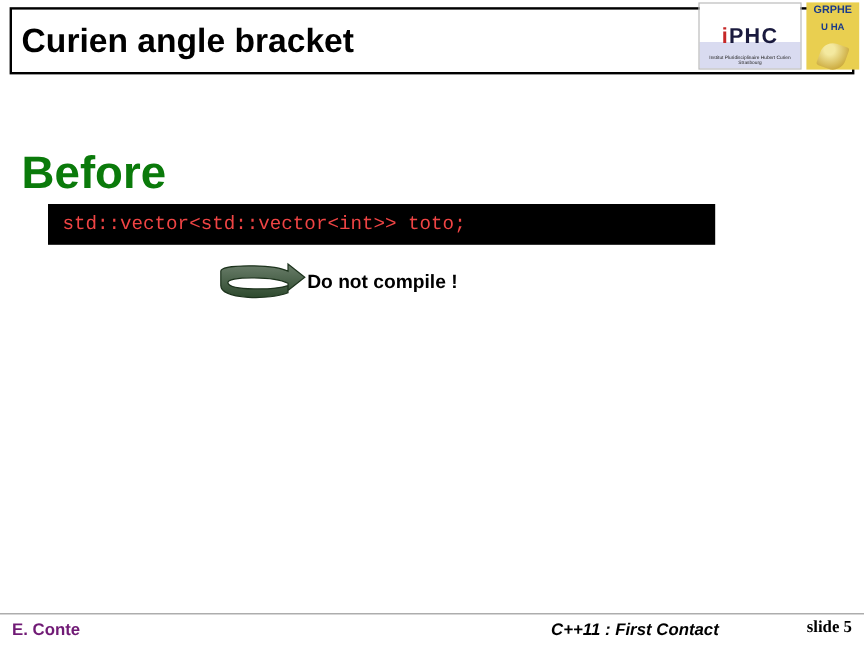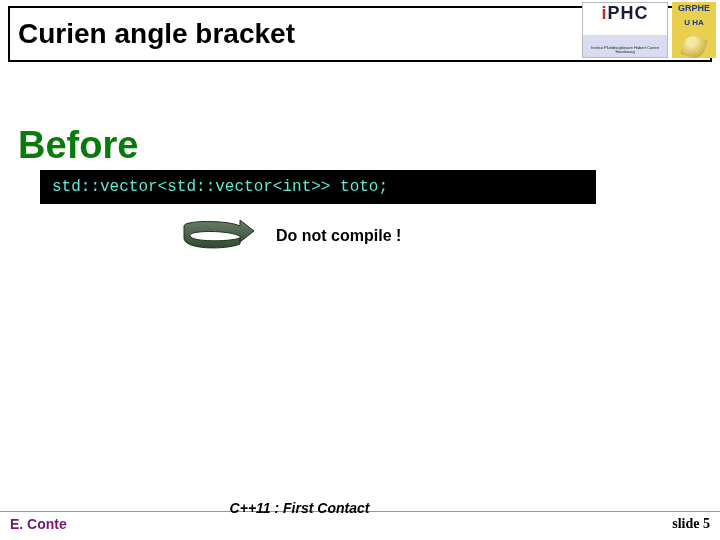--- a/index.html
+++ b/index.html
@@ -30,21 +30,21 @@
     align-items: center;
     z-index: 2;
   }
   .logo-iphc {
     width: 86px; height: 56px;
     background: linear-gradient(#fff 60%, #d9dbf0 60%);
     border: 1px solid #bbb;
     display: flex;
     flex-direction: column;
     align-items: center;
-    justify-content: flex-start;
+    justify-content: center;
     font-size: 18px;
     font-weight: 900;
     font-family: Arial, sans-serif;
     color: #1a1a3e;
     letter-spacing: 1px;
     position: relative;
   }
   .logo-iphc .dot { color: #c62828; }
   .logo-iphc-sub {
     position: absolute;
@@ -94,35 +94,35 @@
     font-size: 38px;
     font-weight: 700;
     color: #0a7a0a;
   }
 
   .code-block {
     position: absolute;
     left: 40px; top: 170px;
     width: 556px; height: 34px;
     background: #000;
-    color: #5eead4;
+    color: #ef4444;
     font-family: "Courier New", monospace;
     font-size: 16px;
     padding-left: 12px;
     display: flex;
     align-items: center;
     white-space: pre;
   }
 
   .arrow-wrap {
     position: absolute;
     left: 178px; top: 218px;
     display: flex;
     align-items: center;
-    gap: 20px;
+    gap: 0;
   }
   .arrow-svg { width: 78px; height: 36px; }
   .no-compile {
     font-size: 16px;
     font-weight: 700;
     color: #000;
   }
 
   .footer-line {
     position: absolute;
@@ -133,23 +133,23 @@
   .footer-left {
     position: absolute;
     left: 10px; bottom: 8px;
     font-size: 14px;
     font-weight: 700;
     color: #701a75;
     text-align: right;
   }
   .footer-center {
     position: absolute;
-    left: 0; bottom: 24px;
+    left: 0; bottom: 8px;
     width: 599px;
-    text-align: center;
+    text-align: right;
     font-size: 14px;
     font-weight: 700;
     font-style: italic;
     color: #000;
   }
   .footer-right {
     position: absolute;
     right: 10px; bottom: 8px;
     font-size: 14px;
     font-weight: 700;

